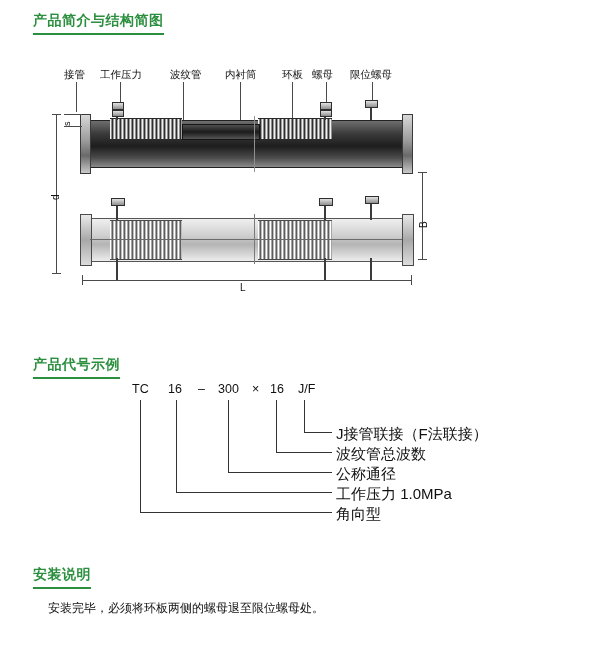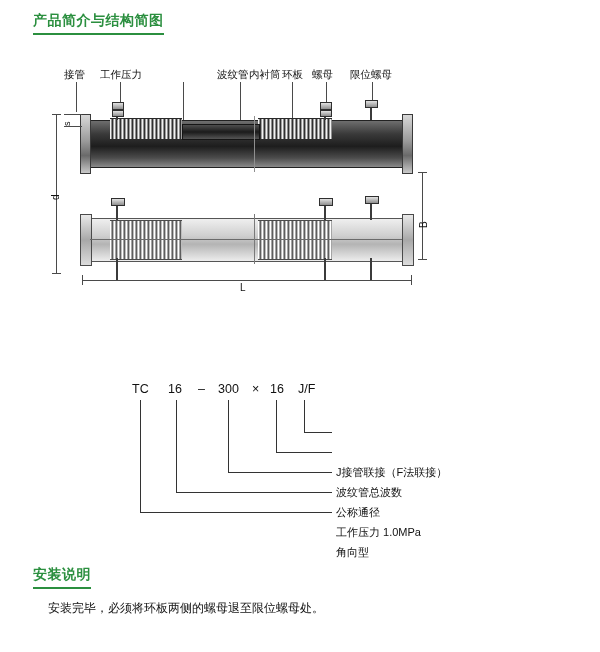--- a/index.html
+++ b/index.html
@@ -114,24 +114,23 @@
   
   .code{position:absolute;left:0;top:382px;width:600px;height:160px;}
   .code-tok{
     position:absolute;
     font-size:12.5px;
     color:#111;
     white-space:nowrap;
   }
   .code-desc{
     position:absolute;
-    font-size:11px;
-    color:#111;
-    white-space:nowrap;
-    margin-top:40px;
+    font-size:15px;
+    color:#111;
+    white-space:nowrap;
   }
   .lead-v{position:absolute;width:1px;background:#333;}
   .lead-h{position:absolute;height:1px;background:#333;}
 
   
   .notes{position:absolute;left:48px;top:600px;width:520px;}
   .notes p{
     margin:0 0 6px 0;
     font-size:12px;
     line-height:17px;
@@ -145,22 +144,22 @@
 
   <div class="sec-head" id="h1">
     <span>产品简介与结构简图</span>
     <span class="bar"></span>
   </div>
 
   <div class="diagram">
 
     <div class="lbl" style="left:14px;top:0px;">接管</div>
     <div class="lbl" style="left:50px;top:0px;">工作压力</div>
-    <div class="lbl" style="left:120px;top:0px;margin-left:47px;">波纹管</div>
-    <div class="lbl" style="left:175px;top:0px;margin-left:24px;">内衬筒</div>
+    <div class="lbl" style="left:120px;top:0px;">波纹管</div>
+    <div class="lbl" style="left:175px;top:0px;">内衬筒</div>
     <div class="lbl" style="left:232px;top:0px;">环板</div>
     <div class="lbl" style="left:262px;top:0px;">螺母</div>
     <div class="lbl" style="left:300px;top:0px;">限位螺母</div>
 
     <div class="vline" style="left:26px;top:14px;height:30px;"></div>
     <div class="vline" style="left:70px;top:14px;height:22px;"></div>
     <div class="vline" style="left:133px;top:14px;height:46px;"></div>
     <div class="vline" style="left:190px;top:14px;height:56px;"></div>
     <div class="vline" style="left:242px;top:14px;height:42px;"></div>
     <div class="vline" style="left:276px;top:14px;height:30px;"></div>
@@ -222,20 +221,24 @@
     <div class="rod" style="left:66px;top:190px;width:2px;height:22px;"></div>
     <div class="rod" style="left:274px;top:190px;width:2px;height:22px;"></div>
     <div class="rod" style="left:320px;top:190px;width:2px;height:22px;"></div>
 
     <div class="hline" style="left:32px;top:212px;width:330px;"></div>
     <div class="vline" style="left:32px;top:207px;height:10px;"></div>
     <div class="vline" style="left:361px;top:207px;height:10px;"></div>
     <div class="dimtxt" style="left:190px;top:214px;">L</div>
   </div>
 
+  <div class="sec-head" id="h2">
+    <span>产品代号示例</span>
+    <span class="bar"></span>
+  </div>
 
   <div class="code">
 
     <div class="code-tok" style="left:132px;top:0px;">TC</div>
     <div class="code-tok" style="left:168px;top:0px;">16</div>
     <div class="code-tok" style="left:198px;top:0px;">–</div>
     <div class="code-tok" style="left:218px;top:0px;">300</div>
     <div class="code-tok" style="left:252px;top:0px;">×</div>
     <div class="code-tok" style="left:270px;top:0px;">16</div>
     <div class="code-tok" style="left:298px;top:0px;">J/F</div>

